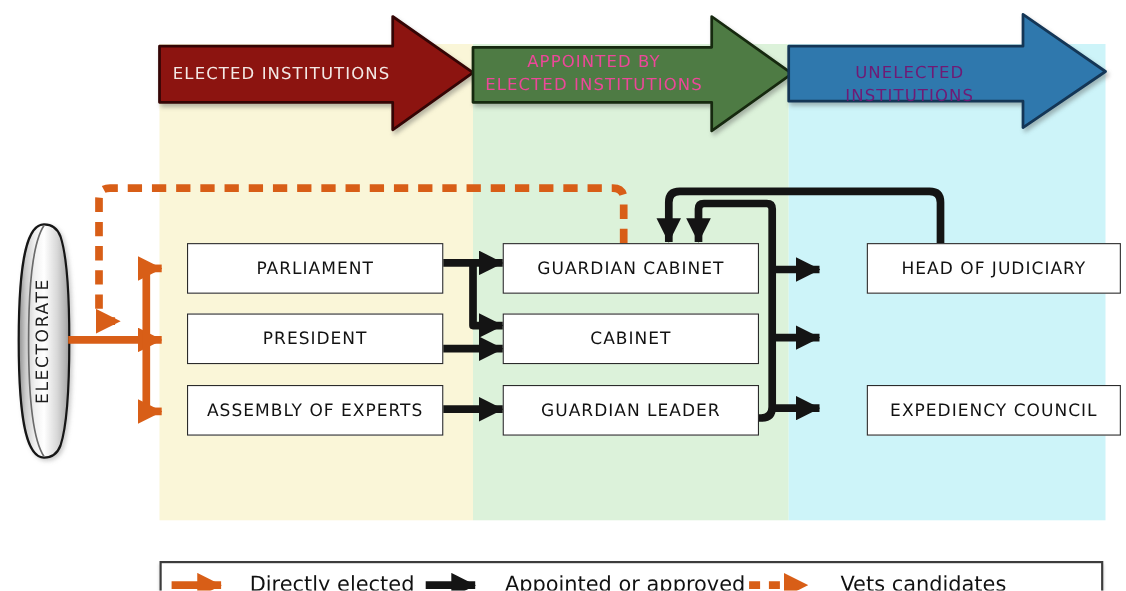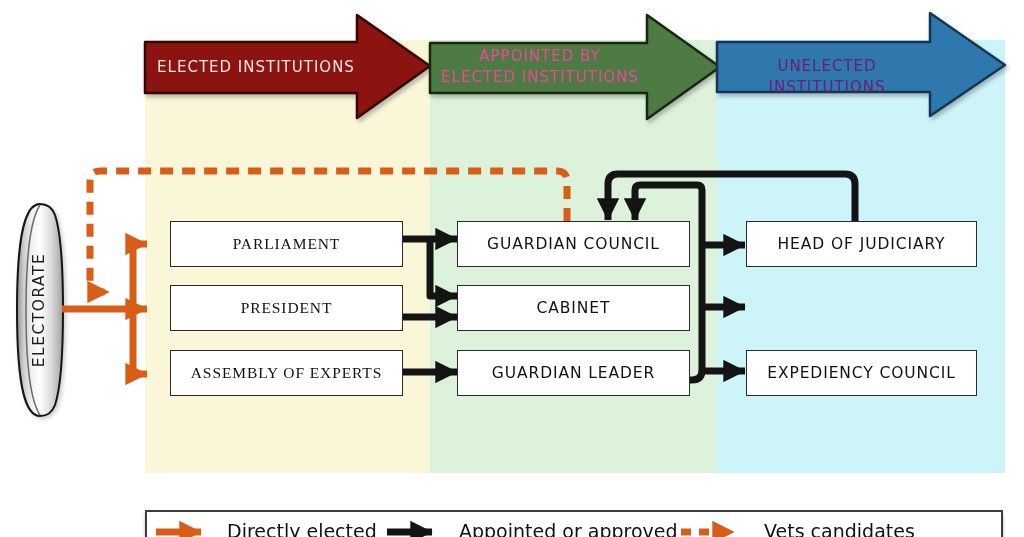--- a/index.html
+++ b/index.html
@@ -19,23 +19,23 @@
   }
   .hdr-label.red{left:150px;top:57px;width:212px;color:#f3e8e5;}
   .hdr-label.green{left:432px;top:46px;width:216px;color:#ec4899;}
   .hdr-label.blue{left:722px;top:56px;width:210px;color:#701a75;}
 
   .node{
     position:absolute;background:#ffffff;border:1.6px solid #2b2b2b;
     display:flex;align-items:center;justify-content:center;
     font-size:15.5px;letter-spacing:0.9px;color:#121212;box-sizing:border-box;
   }
-  .c1{left:170px;width:233px;font-family:Liberation Serif, serif;}
+  .c1{left:170px;width:233px;}
   .c2{left:457px;width:233px;}
-  .c3{left:746px;width:231px;}
+  .c3{left:788px;width:231px;}
   .r1{top:221px;height:46px;}
   .r2{top:285px;height:46px;}
   .r3{top:350px;height:46px;}
 
   .overlay{position:absolute;left:0;top:0;pointer-events:none;}
 
   .cyl{position:absolute;left:0;top:0;filter:drop-shadow(2px 2px 2px rgba(80,80,80,.3));}
   .cyl-label{
     position:absolute;left:-40px;top:300px;width:160px;height:20px;
     transform:rotate(-90deg);text-align:center;
@@ -85,21 +85,21 @@
       </linearGradient>
     </defs>
     <path d="M40,204 C26,204 17,230 17,310 C17,390 26,416 40,416 C47,416 52,413 55,405 C60,390 63,355 63,310 C63,265 60,230 55,215 C52,207 47,204 40,204 Z" fill="url(#cylGrad)" stroke="#161616" stroke-width="2"></path>
     <path d="M40,205 C30,220 26,258 26,310 C26,362 30,400 40,415" fill="none" stroke="#6a6a6a" stroke-width="1.5"></path>
   </svg>
   <div class="cyl-label">ELECTORATE</div>
 
   <div class="node c1 r1">PARLIAMENT</div>
   <div class="node c1 r2">PRESIDENT</div>
   <div class="node c1 r3">ASSEMBLY OF EXPERTS</div>
-  <div class="node c2 r1">GUARDIAN COUNCIL</div>
+  <div class="node c2 r1">GUARDIAN CABINET</div>
   <div class="node c2 r2">CABINET</div>
   <div class="node c2 r3">GUARDIAN LEADER</div>
   <div class="node c3 r1">HEAD OF JUDICIARY</div>
   <div class="node c3 r3">EXPEDIENCY COUNCIL</div>
 
   <svg class="overlay" width="1024" height="537">
     <defs>
       <marker id="mO" viewBox="0 0 3.2 3.2" markerWidth="3.2" markerHeight="3.2" refX="3.1" refY="1.6" orient="auto" markerUnits="strokeWidth">
         <path d="M0,0 L3.2,1.6 L0,3.2 Z" fill="#d85e17"></path>
       </marker>

